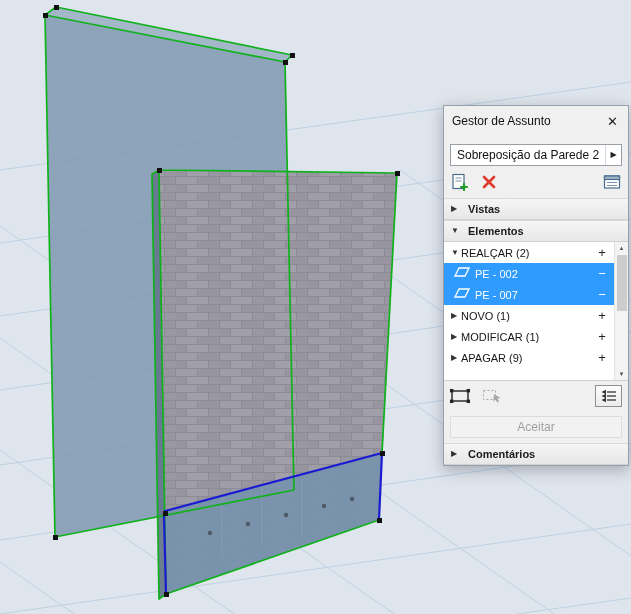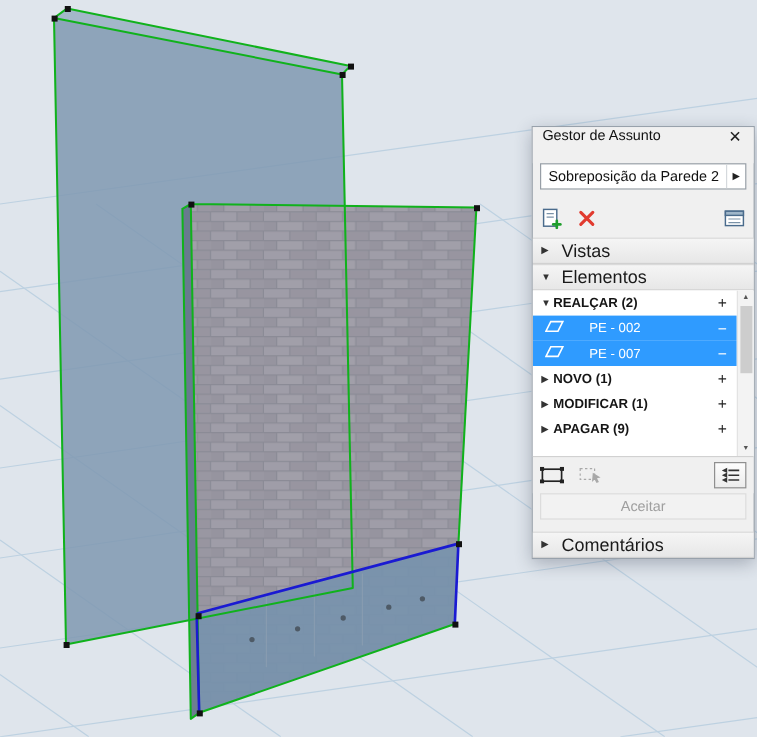--- a/index.html
+++ b/index.html
@@ -21,50 +21,50 @@
   .stage{position:relative;width:631px;height:614px;overflow:hidden}
   .scene-svg{position:absolute;left:0;top:0}
 
   
   .panel{
     position:absolute;left:443px;top:105px;width:186px;
     background:#f0f0f0;border:1px solid #98a1ab;
     box-shadow:0 4px 14px rgba(40,50,70,.33);
     font-size:12px;color:#111;
   }
-  .titlebar{height:30px;display:flex;align-items:flex-start;padding:0 8px;background:#f0f0f0}
+  .titlebar{height:30px;display:flex;align-items:center;padding:0 8px;background:#f0f0f0}
   .titlebar .title{font-size:12px;color:#111}
   .titlebar .close{margin-left:auto;font-size:13px;color:#222;cursor:default;padding:0 2px}
-  .dd-row{height:30px;display:flex;align-items:flex-start;padding:0 6px}
+  .dd-row{height:30px;display:flex;align-items:flex-end;padding:0 6px}
   .dropdown{flex:1;height:22px;border:1px solid #979ea6;background:#fff;display:flex;align-items:center;padding-left:6px;overflow:hidden;white-space:nowrap}
   .dropdown .dd-val{font-size:12px;color:#111}
   .dropdown .dd-arrow{margin-left:auto;width:16px;text-align:center;font-size:8px;color:#222;border-left:1px solid #d5d9dd;line-height:20px;height:20px}
   .toolbar{height:32px;display:flex;align-items:center;padding:0 7px;gap:12px}
   .toolbar .spacer{flex:1}
   .icon-btn{display:flex;align-items:center;justify-content:center}
   .accordion{height:22px;display:flex;align-items:center;gap:7px;padding-left:7px;
     background:linear-gradient(#f5f5f5,#e7e7e7);border-top:1px solid #dadada;border-bottom:1px solid #d1d1d1}
-  .accordion .acc-label{font-size:15px;font-weight:400;color:#1a1a1a}
+  .accordion .acc-label{font-size:11px;font-weight:700;color:#1a1a1a}
   .tri{font-size:8px;color:#333;width:10px;line-height:1}
   .tree{position:relative;height:139px;background:#fff;border-bottom:1px solid #d1d1d1;overflow:hidden}
   .trow{height:21px;display:flex;align-items:center;width:calc(100% - 14px);padding-left:7px}
   .trow .tlabel{font-size:11px;color:#151515}
-  .trow.group .tlabel{font-weight:700}
+  .trow.group .tlabel{font-weight:400}
   .trow .taction{margin-left:auto;margin-right:6px;width:12px;text-align:center;font-size:13px;color:#222}
-  .trow.item{padding-left:10px;gap:21px}
+  .trow.item{padding-left:10px;gap:5px}
   .trow.item.selected{background:var(--row-highlight)}
   .trow.item.selected .tlabel,.trow.item.selected .taction{color:#fff}
   .sb{position:absolute;right:0;top:0;bottom:0;width:14px;background:#f3f3f3;border-left:1px solid #e3e3e3;
     display:flex;flex-direction:column;align-items:center;padding:2px 0}
   .sb-btn{font-size:6px;color:#555;line-height:8px}
   .sb-thumb{width:10px;height:56px;background:#cdcdcd;margin-top:3px;margin-bottom:auto}
   .tools{height:30px;display:flex;align-items:center;padding:0 6px;gap:12px;background:#f0f0f0}
   .tool-btn-right{margin-left:auto;width:27px;height:22px;border:1px solid #8f8f8f;background:linear-gradient(#fdfdfd,#ececec);
     display:flex;align-items:center;justify-content:center}
-  .accept-row{height:32px;display:flex;justify-content:center;padding:0 6px}
+  .accept-row{height:32px;display:flex;align-items:center;justify-content:center;padding:0 6px}
   .accept-btn{width:100%;height:22px;background:#f2f2f2;border:1px solid #dcdcdc;color:#9f9f9f;font-size:12px;
     font-family:"Liberation Sans","DejaVu Sans",sans-serif}
 </style>
 </head>
 <body>
 
 <div class="stage">
 
   <svg class="scene-svg" width="631" height="614" viewBox="0 0 631 614">
     <defs>

